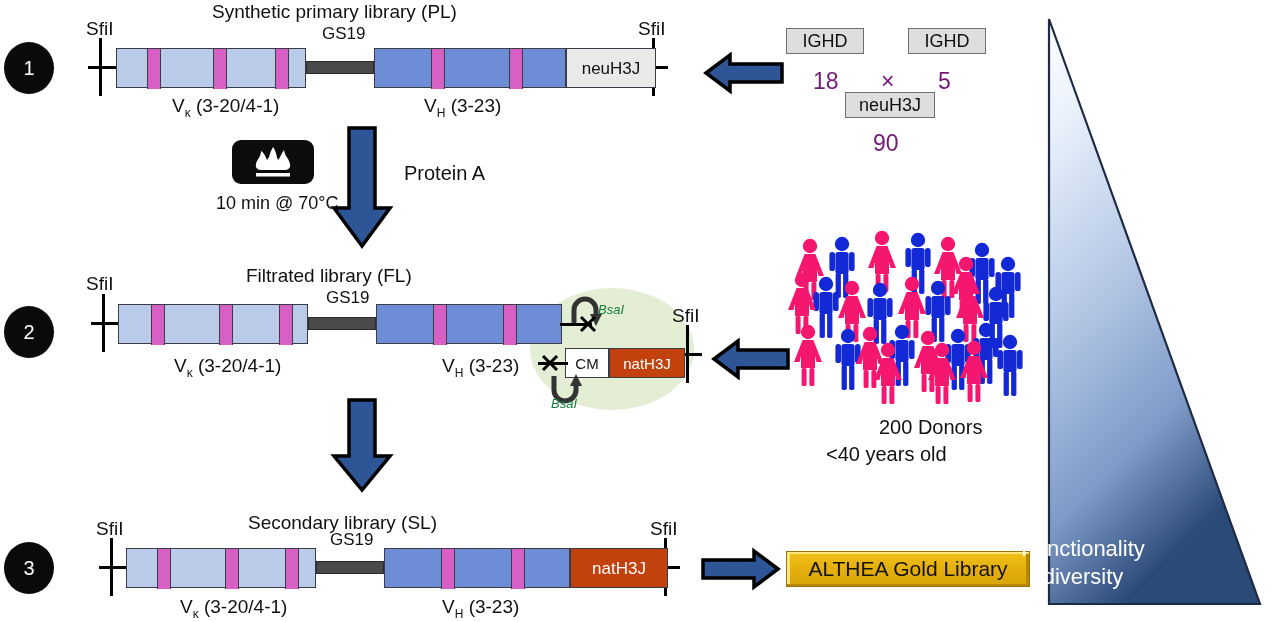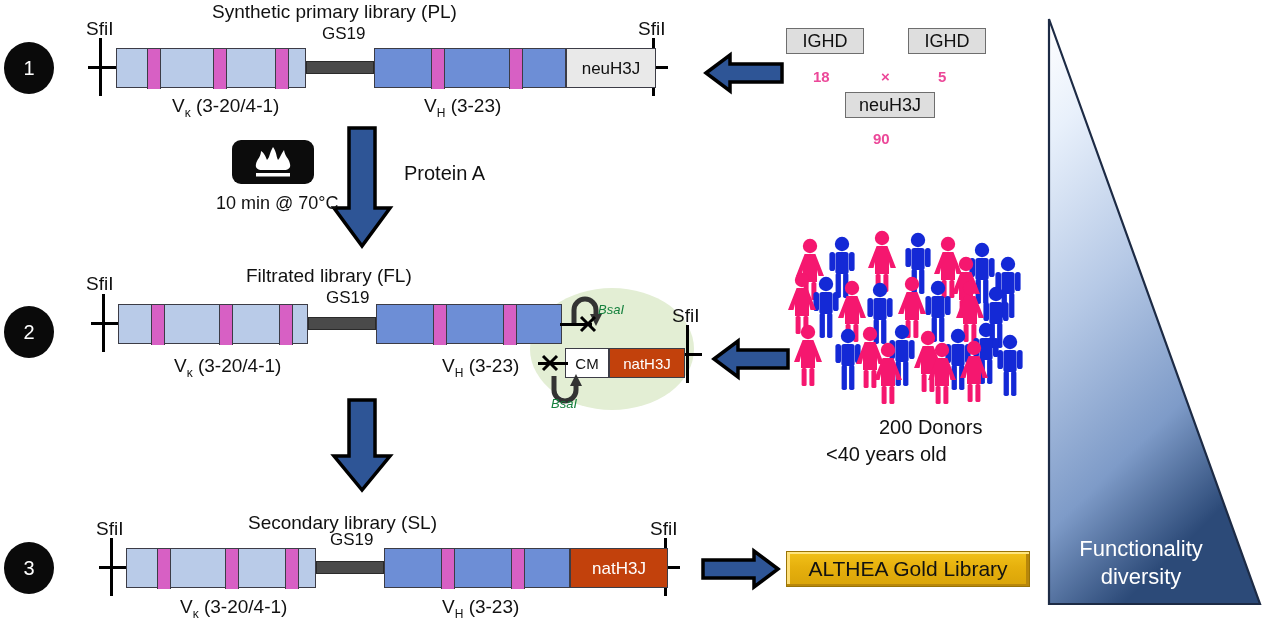--- a/index.html
+++ b/index.html
@@ -75,21 +75,21 @@
 
   
   .gene-box {
     position: absolute;
     background: #dedede;
     border: 1.4px solid #6e6e6e;
     font-size: 18px; color: #111;
     display: flex; align-items: center; justify-content: center;
     line-height: 1;
   }
-  .gene-num { position: absolute; font-size: 15px; color: #ec4899; white-space: nowrap; font-weight: bold; }
+  .gene-num { position: absolute; font-size: 23px; color: #701a75; white-space: nowrap; }
 
   
   .bubble {
     position: absolute;
     background: #e3eed4;
     border-radius: 50%;
   }
   .bsai-text { position: absolute; font-size: 13px; color: #15803d; white-space: nowrap; font-style: italic; }
 
   
@@ -385,16 +385,16 @@
       <linearGradient id="triGrad" x1="0" y1="0" x2="0.35" y2="1">
         <stop offset="0%" stop-color="#ffffff"></stop>
         <stop offset="18%" stop-color="#e8f0fb"></stop>
         <stop offset="48%" stop-color="#b6c9e6"></stop>
         <stop offset="78%" stop-color="#7e9bc8"></stop>
         <stop offset="100%" stop-color="#2c4a78"></stop>
       </linearGradient>
     </defs>
     <polygon points="3,3 3,588 214,588" fill="url(#triGrad)" stroke="#1d2b45" stroke-width="2.2"></polygon>
   </svg>
-  <div class="tri-caption" style="left:1050px; top:535px; width:182px;">Functionality
+  <div class="tri-caption" style="left:992px; top:535px; width:182px;">Functionality
 diversity</div>
 
 </div>
 
 </body></html>

